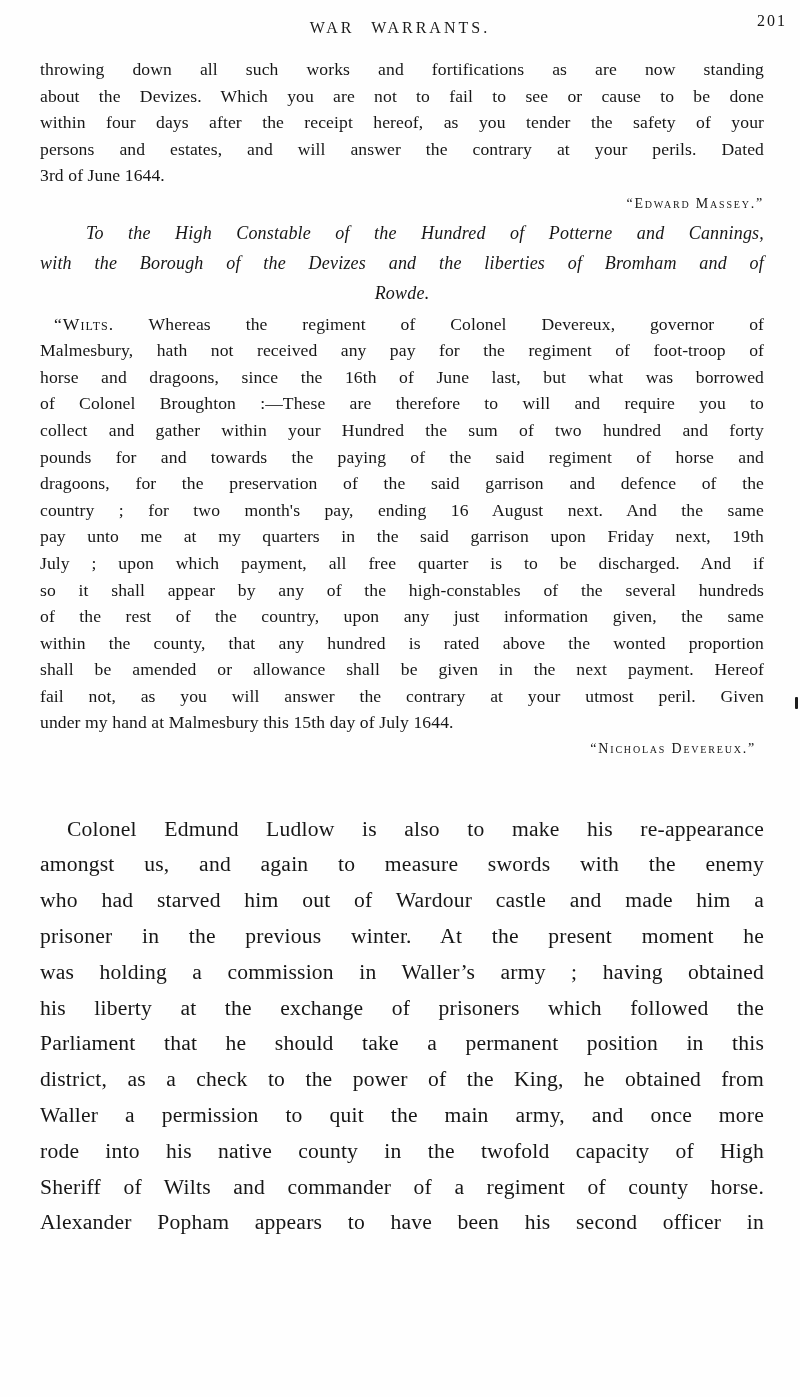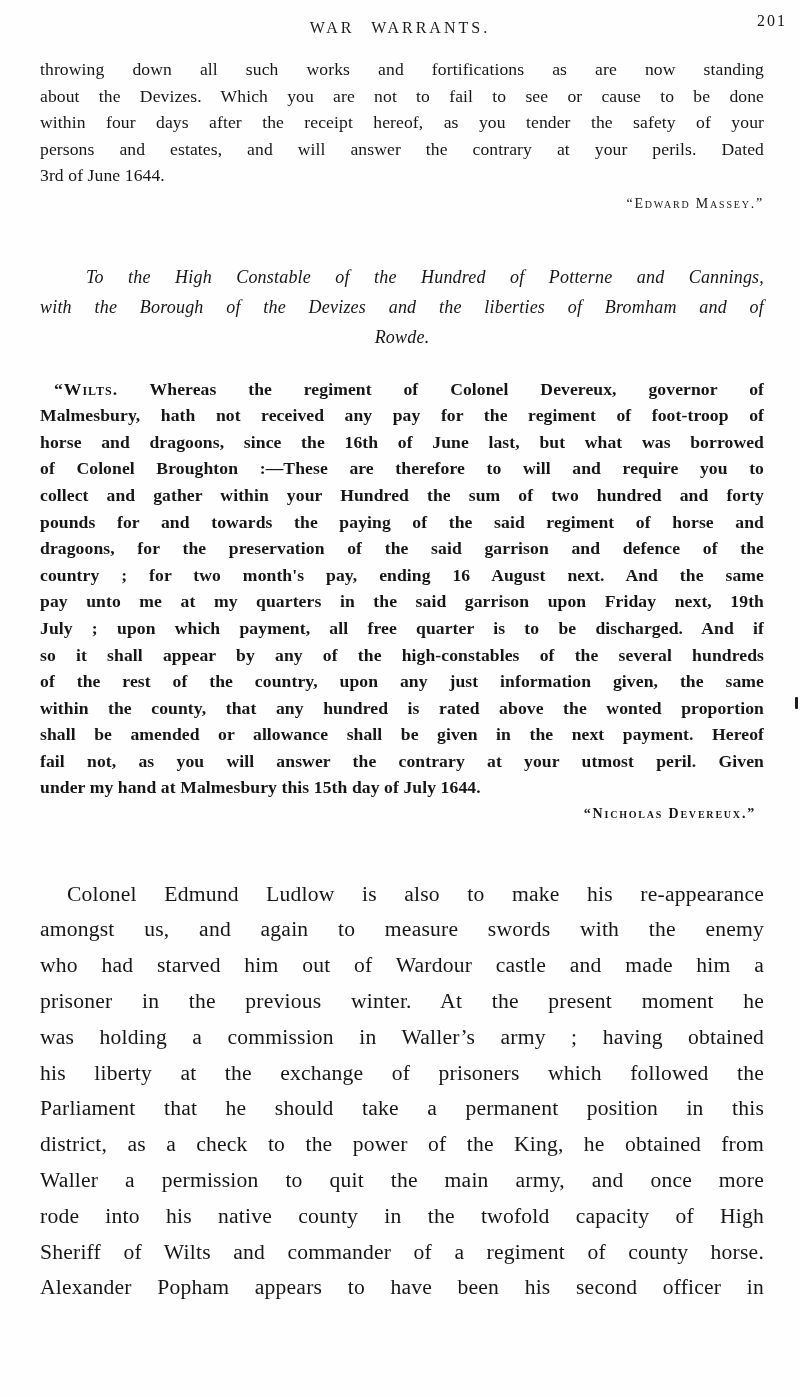--- a/index.html
+++ b/index.html
@@ -27,26 +27,26 @@
   .sig {
     text-align: right; text-align-last: right;
     font-variant: small-caps; letter-spacing: 1.8px;
     font-size: 14px; line-height: 26.6px;
   }
   .sig-massey { margin-top: 2px; }
   .sig-devereux { padding-right: 8px; }
 
   .letter-massey .tline.last, .warrant .tline.last { text-align-last: left; }
 
-  .address { font-style: italic; margin-top: 44px; }
+  .address { font-style: italic; }
   .address .tline { font-size: 18px; line-height: 30px; letter-spacing: 0.2px; }
   .address .tline:first-child { padding-left: 46px; }
   .address .tline.last { text-align: left; text-align-last: center; }
 
-  .warrant { margin-top: 24px; font-weight: bold; }
+  .warrant { margin-top: 3px; }
   .warrant .first { padding-left: 14px; }
   .sc { font-variant: small-caps; letter-spacing: 1px; }
 
   .narrative { margin-top: 49px; }
   .narrative .tline { font-size: 21.6px; line-height: 35.8px; letter-spacing: 0.2px; }
   .narrative .tline:first-child { padding-left: 27px; }
   .narrative .tline.last { text-align-last: justify; }
 
   .artifact {
     position: absolute; left: 795px; top: 697px;

